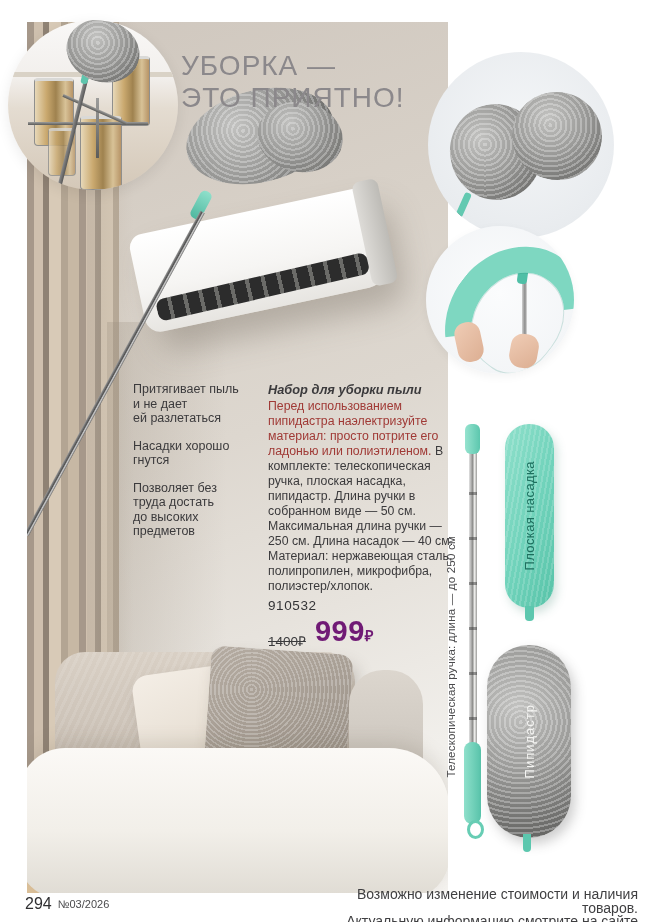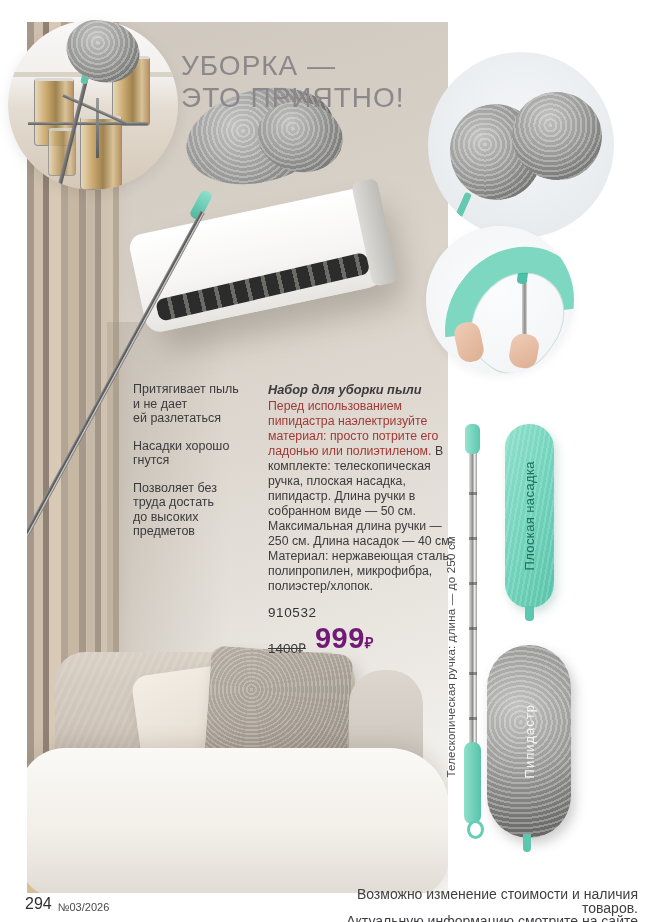--- a/index.html
+++ b/index.html
@@ -96,21 +96,21 @@
 
   
   .title{left:181px;top:50px;width:250px;font-size:28px;line-height:32px;font-weight:400;
       letter-spacing:1px;color:#8b888b;}
   .benefits{left:133px;top:382px;width:134px;font-size:12.5px;line-height:14.5px;color:#3b3a3c;}
   .benefit{white-space:pre-line;margin:0 0 13px 0;}
   .desc-col{left:268px;top:382px;width:190px;color:#3b3a3c;}
   .prod-name{font-size:12.8px;font-weight:700;margin:0 0 2px 0;font-style:italic;}
   .prod-text{font-size:12.3px;line-height:15px;margin:0;}
   .warn{color:#a03a36;}
-  .code{margin-top:11px;font-size:13.5px;letter-spacing:.6px;color:#343436;}
+  .code{margin-top:4px;font-size:13.5px;letter-spacing:.6px;color:#343436;}
   .price-row{margin-top:4px;display:flex;align-items:flex-end;gap:9px;}
   .old-price{font-size:13.5px;color:#3a3a3c;text-decoration:line-through;}
   .price{font-size:29px;font-weight:700;color:#701a75;letter-spacing:.5px;line-height:28px;}
   .price .cur{font-size:15px;font-weight:700;}
 
   
   .vlabel{writing-mode:vertical-rl;transform:rotate(180deg);}
   .handle-label{left:445px;top:438px;height:438px;display:flex;align-items:center;
       font-size:11.5px;color:#4a4a4c;letter-spacing:.2px;}
   .r-pole{left:469px;top:450px;width:8px;height:372px;
@@ -131,21 +131,21 @@
   .flat-pad-tab{left:525px;top:606px;width:9px;height:15px;border-radius:0 0 4px 4px;background:#5cc7ae;}
   .flat-pad .vlabel{font-size:13px;color:#1d6f5e;letter-spacing:.4px;}
   .r-duster{left:487px;top:645px;width:84px;height:193px;border-radius:42px;
       display:flex;align-items:center;justify-content:center;
       box-shadow:4px 6px 12px rgba(60,60,60,.25);}
   .r-duster.fluff{border-radius:42px;}
   .r-duster .vlabel{font-size:13px;color:#f4f4f2;letter-spacing:1px;}
   .r-duster-tab{left:523px;top:834px;width:8px;height:18px;border-radius:0 0 4px 4px;background:#5cc7ae;}
 
   
-  .footer-left{left:25px;top:895px;display:flex;align-items:flex-end;gap:6px;color:#2f2f31;}
+  .footer-left{left:25px;top:895px;display:flex;align-items:center;gap:6px;color:#2f2f31;}
   .page-num{font-size:16px;}
   .issue{font-size:11px;color:#4a4a4c;}
   .footer-right{right:8px;top:888px;width:300px;text-align:right;font-size:14px;
       line-height:13.5px;color:#3f3f41;}
 </style>
 </head>
 <body>
 
 <div class="page">
 

